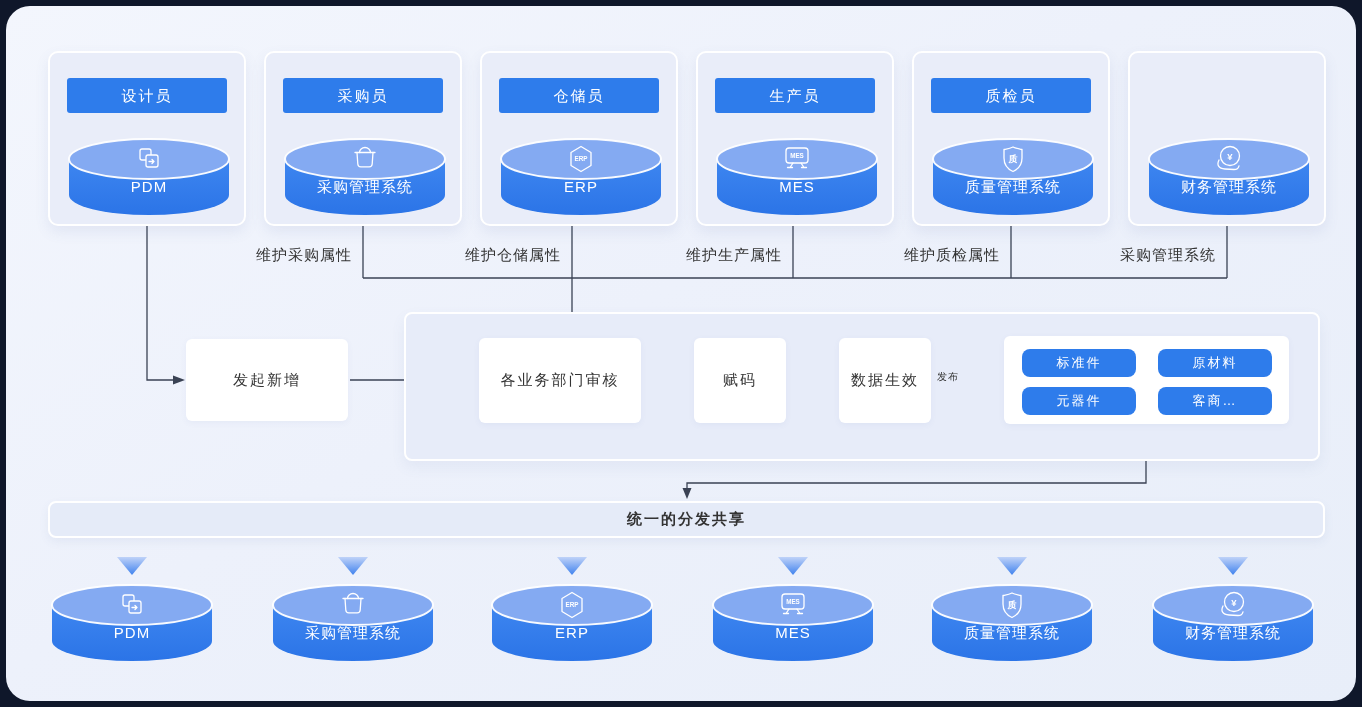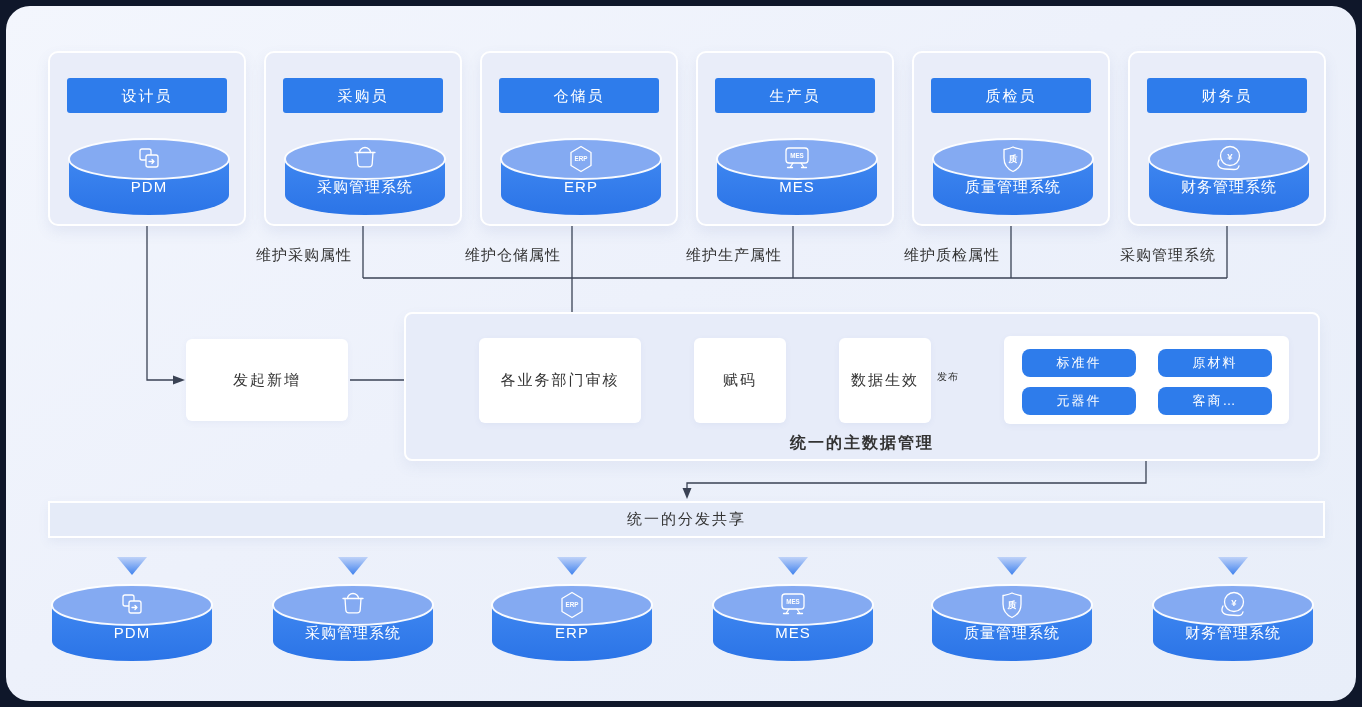--- a/index.html
+++ b/index.html
@@ -36,23 +36,23 @@
          border:2px solid #fff;border-radius:8px;box-sizing:border-box;
          box-shadow:0 6px 14px rgba(90,110,170,.08);}
   .panel-title{position:absolute;left:398px;top:427px;width:916px;text-align:center;
                font-size:16px;font-weight:700;letter-spacing:2px;color:#333;}
   .publish-label{position:absolute;left:931px;top:364px;width:60px;text-align:left;
                  font-size:10px;color:#333;letter-spacing:1px;}
   .cat-btn{position:absolute;width:114px;height:28px;line-height:28px;background:#2E7CEB;
            border-radius:8px;color:#fff;font-size:13px;text-align:center;letter-spacing:2px;}
 
   .share-bar{position:absolute;left:42px;top:495px;width:1277px;height:37px;background:#E5EBF8;
-             border:2px solid #fff;border-radius:0;box-sizing:border-box;
+             border:2px solid #fff;border-radius:8px;box-sizing:border-box;
              display:flex;align-items:center;justify-content:center;font-size:15px;
-             font-weight:400;letter-spacing:2px;color:#333;
+             font-weight:700;letter-spacing:2px;color:#333;
              box-shadow:0 4px 10px rgba(90,110,170,.08);}
   .tri{position:absolute;top:551px;width:30px;height:18px;}
 </style>
 </head>
 <body>
 
 <div class="stage">
 <div class="canvas">
 
   <svg class="defs-svg" aria-hidden="true">
@@ -158,37 +158,35 @@
   <div class="role-card" style="left:906px">
     <div class="role-btn">质检员</div>
     <svg class="cylinder" style="left:11px;top:82px" width="176" height="84" viewBox="0 0 176 84">
       <path class="cyl-body" d="M8,24 v36 a80,20 0 0 0 160,0 v-36"></path>
       <ellipse class="cyl-top" cx="88" cy="24" rx="80" ry="20"></ellipse>
       <use href="#icon-quality" transform="translate(88,24)"></use>
       <text class="cyl-name" x="88" y="57">质量管理系统</text>
     </svg>
   </div>
   <div class="role-card" style="left:1122px">
-    <div class="role-btn">财务员</div>
     <svg class="cylinder" style="left:11px;top:82px" width="176" height="84" viewBox="0 0 176 84">
       <path class="cyl-body" d="M8,24 v36 a80,20 0 0 0 160,0 v-36"></path>
       <ellipse class="cyl-top" cx="88" cy="24" rx="80" ry="20"></ellipse>
       <use href="#icon-finance" transform="translate(88,24)"></use>
       <text class="cyl-name" x="88" y="57">财务管理系统</text>
     </svg>
   </div>
 
   <div class="maintain-label" style="left:187px">维护采购属性</div>
   <div class="maintain-label" style="left:396px">维护仓储属性</div>
   <div class="maintain-label" style="left:617px">维护生产属性</div>
   <div class="maintain-label" style="left:835px">维护质检属性</div>
   <div class="maintain-label" style="left:1051px">采购管理系统</div>
 
   <div class="panel"></div>
-  <div class="panel-title">统一的主数据管理</div>
 
   <div class="flow-box" style="left:180px;top:333px;width:162px;height:82px">发起新增</div>
   <div class="flow-box" style="left:473px;top:332px;width:162px;height:85px">各业务部门审核</div>
   <div class="flow-box" style="left:688px;top:332px;width:92px;height:85px">赋码</div>
   <div class="flow-box" style="left:833px;top:332px;width:92px;height:85px">数据生效</div>
   <div class="publish-label">发布</div>
 
   <div class="flow-box" style="left:998px;top:330px;width:285px;height:88px"></div>
   <div class="cat-btn" style="left:1016px;top:343px">标准件</div>
   <div class="cat-btn" style="left:1152px;top:343px">原材料</div>

